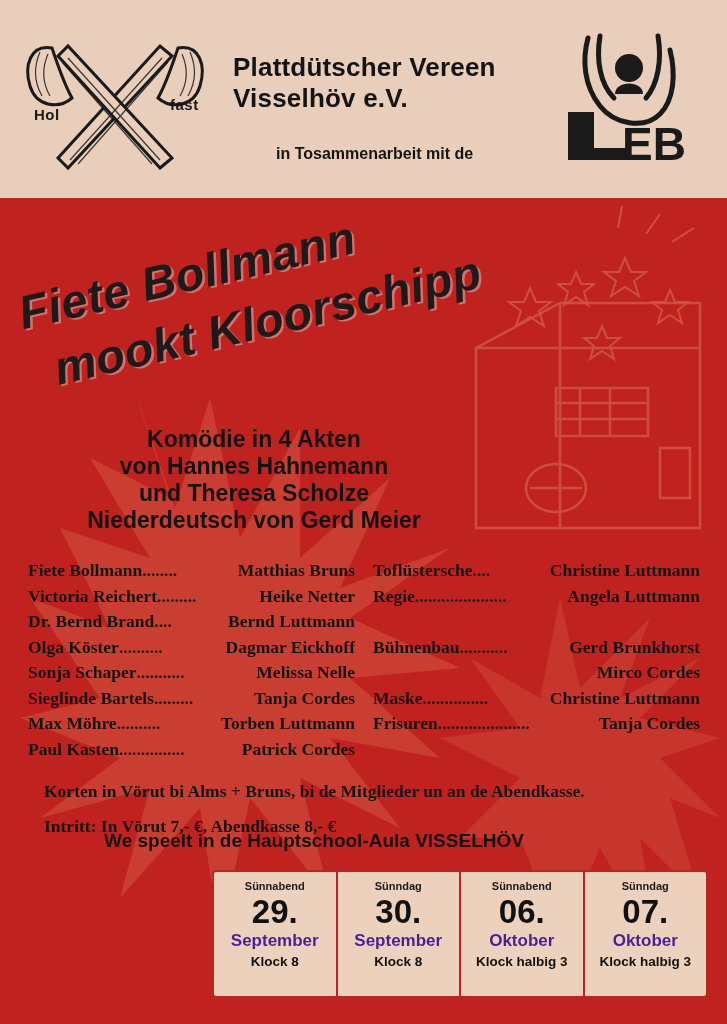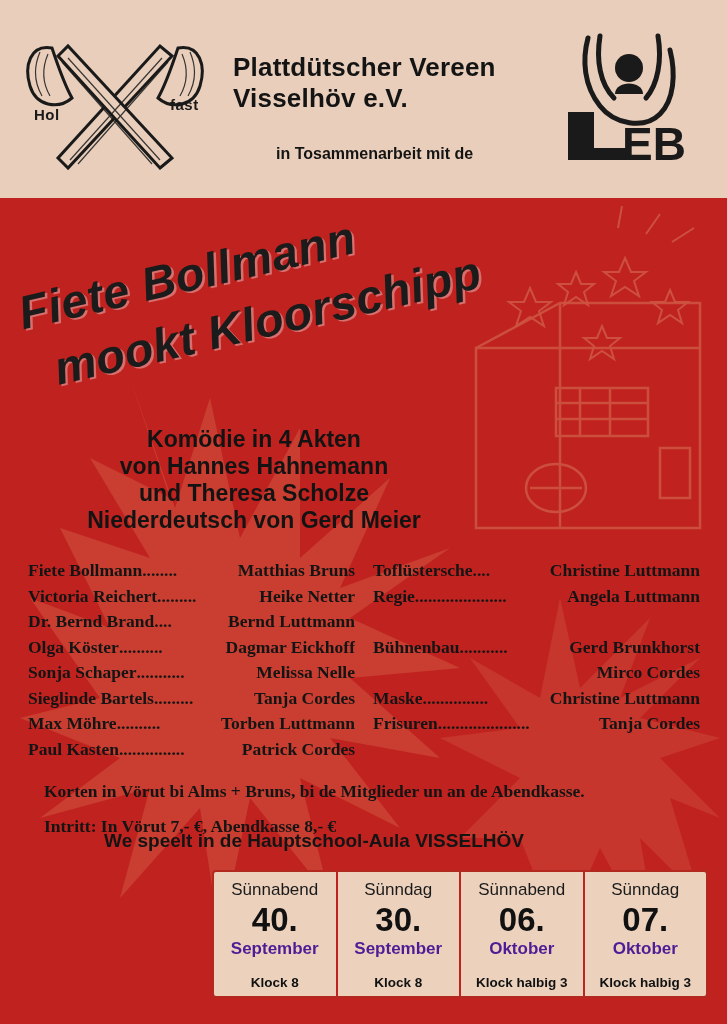--- a/index.html
+++ b/index.html
@@ -219,22 +219,22 @@
   .date-cell {
     flex: 1 1 0;
     position: relative;
     text-align: center;
     padding-top: 8px;
     box-sizing: border-box;
   }
   .date-cell + .date-cell { border-left: 2px solid #c0231f; }
   .date-cell .dow {
     font-family: "Liberation Sans", sans-serif;
-    font-weight: normal;
-    font-size: 17px;
+    font-weight: bold;
+    font-size: 11px;
     color: #1a1a1a;
   }
   .date-cell .daynum {
     font-family: "Liberation Sans", sans-serif;
     font-weight: bold;
     font-size: 33px;
     color: #111;
     line-height: 36px;
     margin-top: 2px;
   }
@@ -243,21 +243,21 @@
     font-weight: bold;
     font-size: 17px;
     color: #4c1d95;
     line-height: 21px;
   }
   .date-cell .time {
     font-family: "Liberation Sans", sans-serif;
     font-weight: bold;
     font-size: 13.5px;
     color: #111;
-    margin-top: 16px;
+    margin-top: 3px;
   }
 </style>
 </head>
 <body>
 
 <div id="poster">
 
   <div id="header">
 
     <div id="logo-left">
@@ -446,21 +446,21 @@
       <div class="tk">Korten in Vörut bi Alms + Bruns, bi de Mitglieder un an de Abendkasse.</div>
       <div class="tk">Intritt: In Vörut 7,- €, Abendkasse 8,- €</div>
     </div>
 
     <div id="venue">We speelt in de Hauptschool-Aula VISSELHÖV</div>
 
 
     <div id="dates">
       <div class="date-cell">
         <div class="dow">Sünnabend</div>
-        <div class="daynum">40.</div>
+        <div class="daynum">29.</div>
         <div class="month">September</div>
         <div class="time">Klock 8</div>
       </div>
       <div class="date-cell">
         <div class="dow">Sünndag</div>
         <div class="daynum">30.</div>
         <div class="month">September</div>
         <div class="time">Klock 8</div>
       </div>
       <div class="date-cell">

